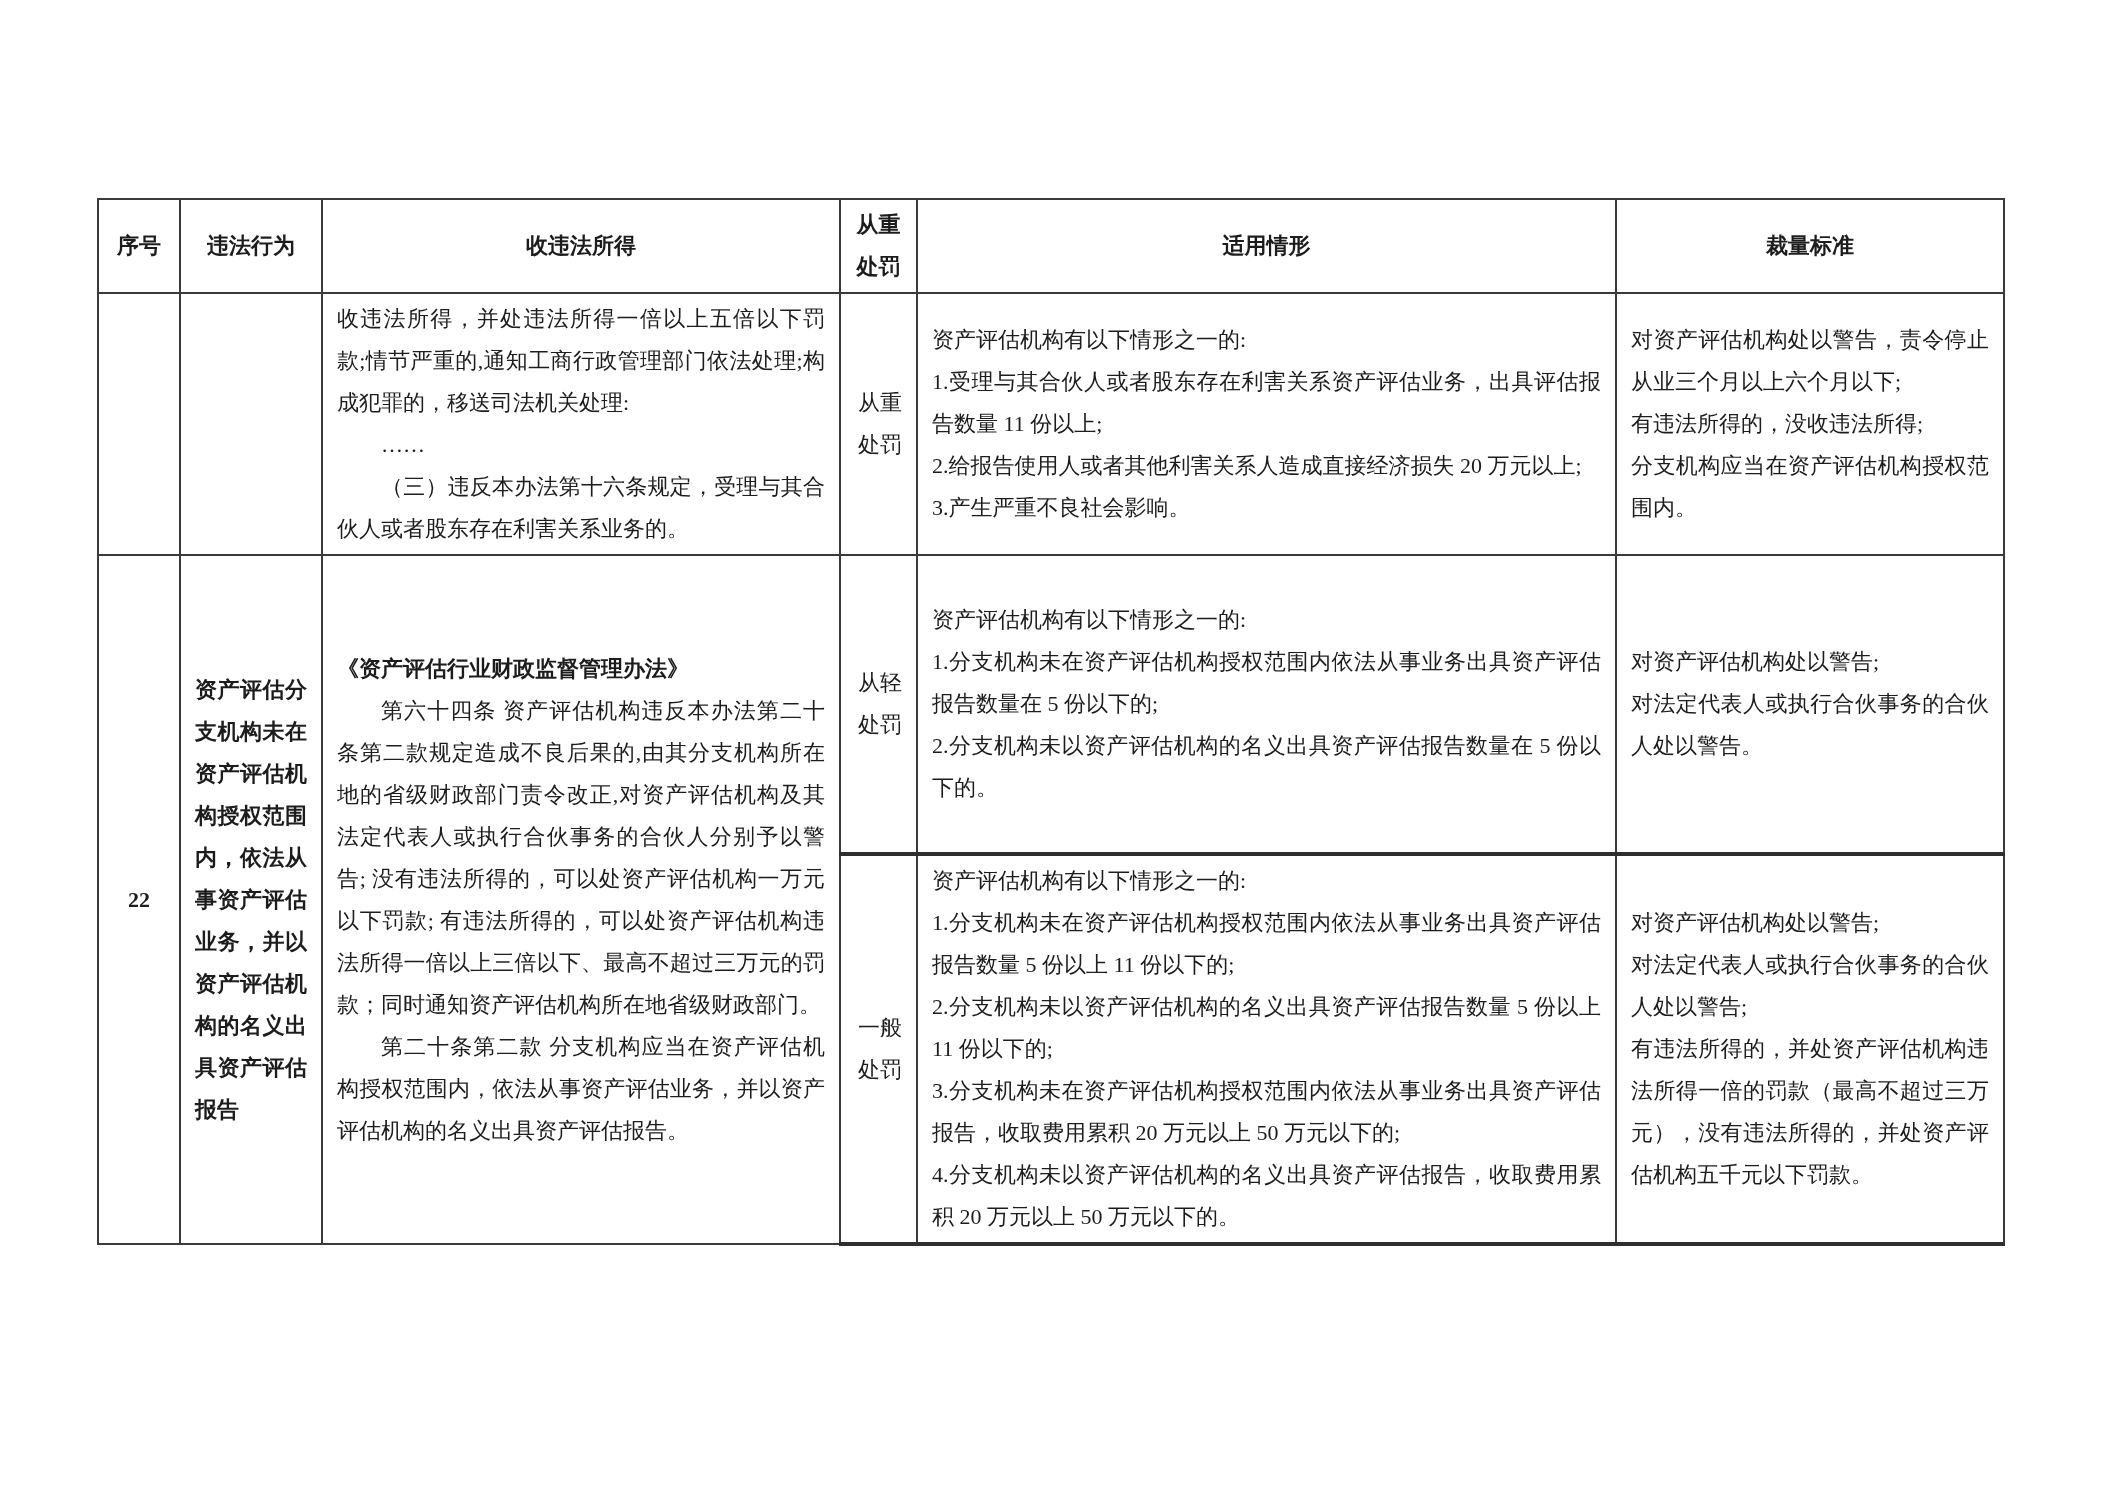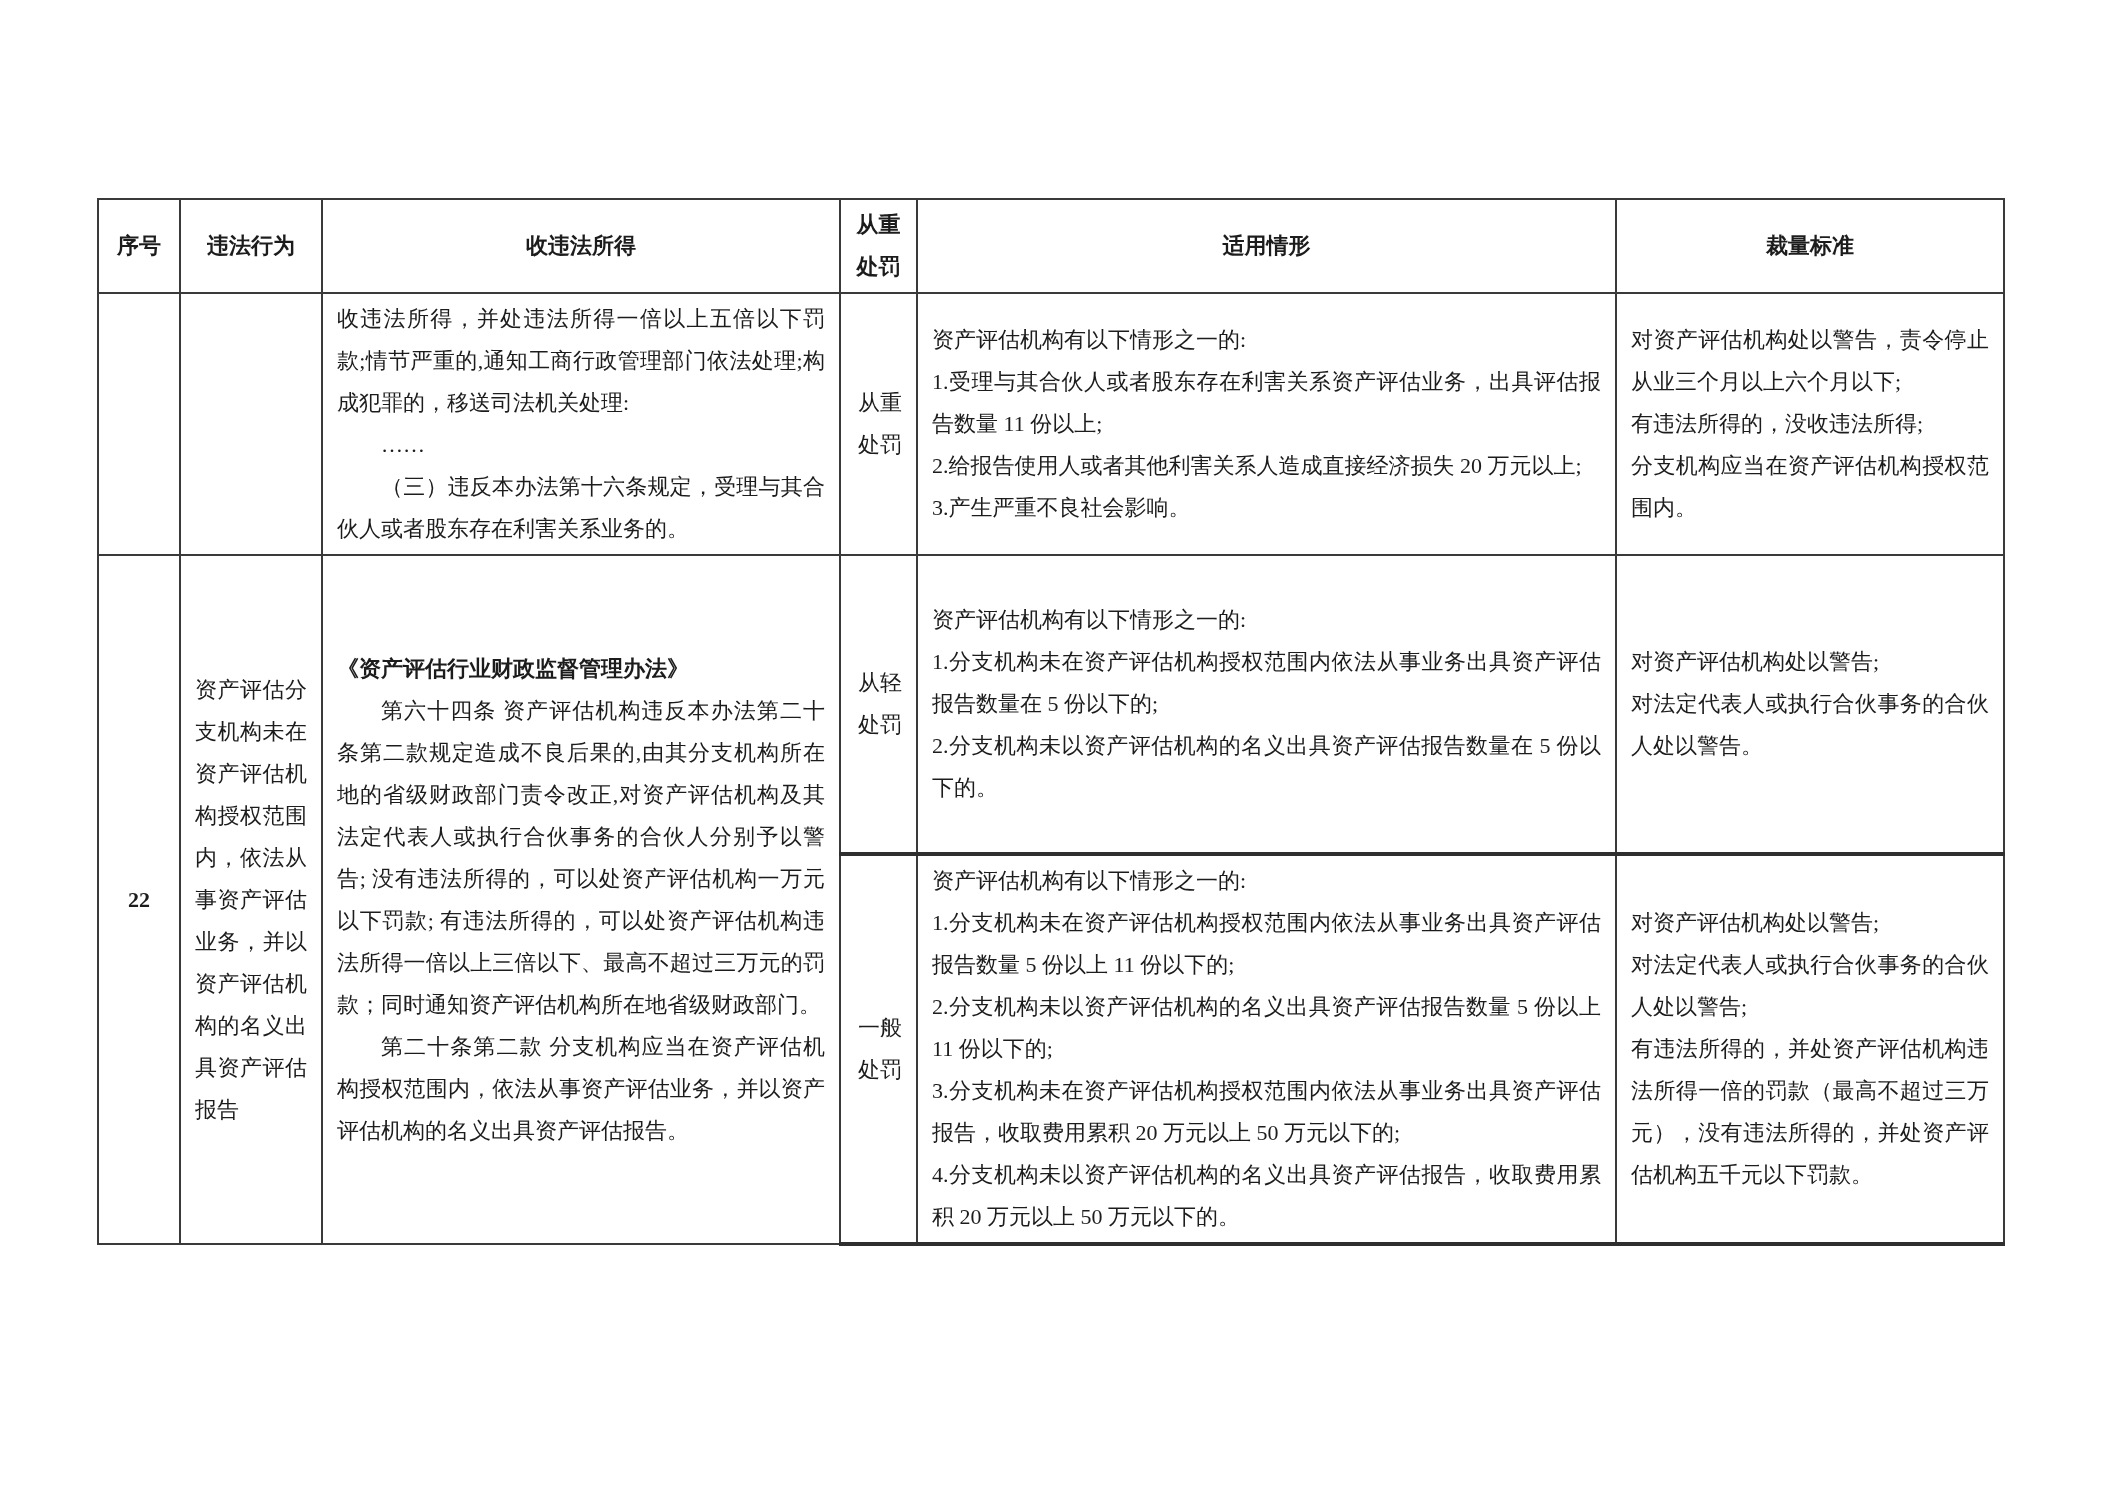--- a/index.html
+++ b/index.html
@@ -46,21 +46,21 @@
     text-align:right;
     padding:2px 8px;
   }
   td.num{
     text-align:center;
     font-weight:bold;
     font-size:23px;
     border-radius:16px;
   }
   td.behavior{
-    font-weight:normal;
+    font-weight:bold;
     text-align:justify;
     text-justify:inter-character;
     padding:4px 12px;
   }
   td.standard{padding:4px 12px;}
   b.lead{font-weight:normal;}
 </style>
 </head>
 <body>
 

